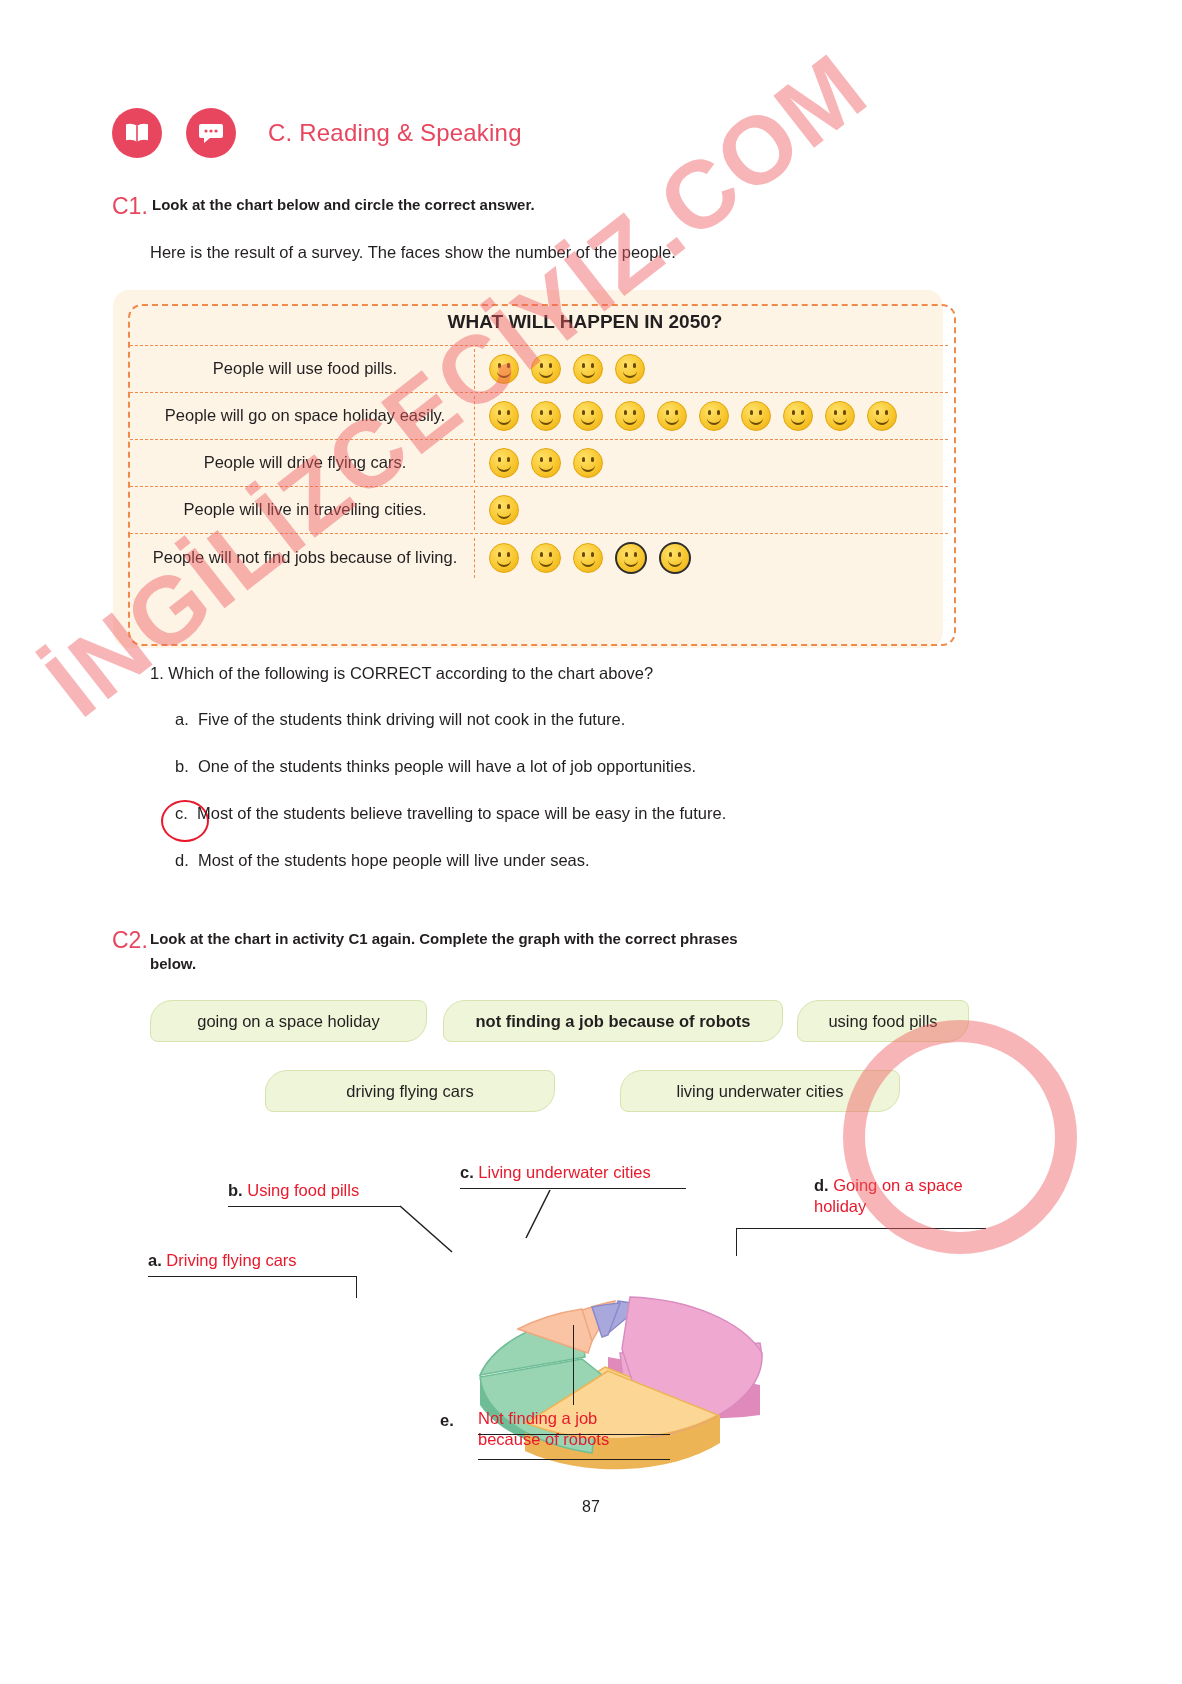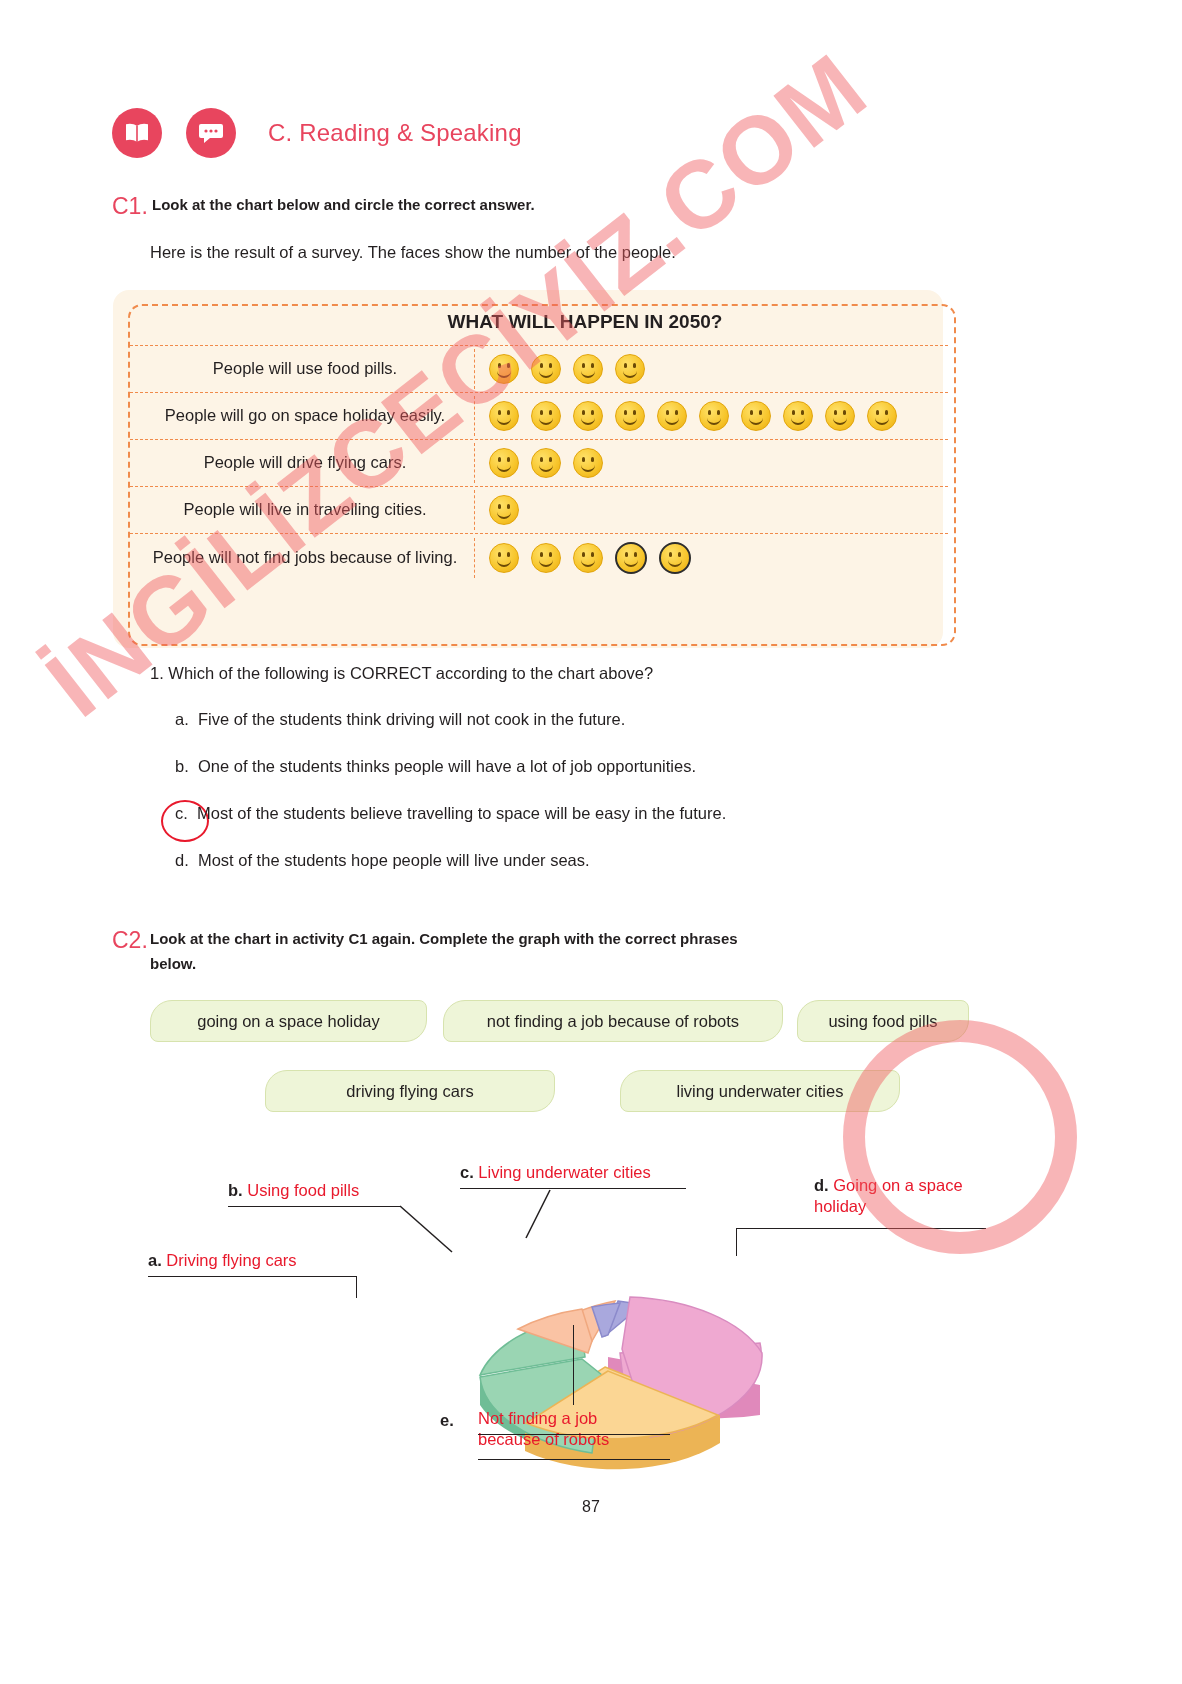--- a/index.html
+++ b/index.html
@@ -301,21 +301,21 @@
   <div class="opt" style="left:175px; top:851px;">
     <span>d.</span>
     &nbsp;<span>Most of the students hope people will live under seas.</span>
   </div>
 
   <div class="act-label" style="left:112px; top:927px;">C2.</div>
   <div class="act-text" style="left:150px; top:930px;">Look at the chart in activity C1 again. Complete the graph with the correct phrases</div>
   <div class="act-text" style="left:150px; top:955px;">below.</div>
 
   <div class="phrase" style="left:150px; top:1000px; width:277px;">going on a space holiday</div>
-  <div class="phrase" style="left:443px; top:1000px; width:340px;">not finding a job because of robots</div>
+  <div class="phrase" style="left:443px; top:1000px; width:340px;font-weight:bold;">not finding a job because of robots</div>
   <div class="phrase" style="left:797px; top:1000px; width:172px;">using food pills</div>
   <div class="phrase" style="left:265px; top:1070px; width:290px;">driving flying cars</div>
   <div class="phrase" style="left:620px; top:1070px; width:280px;">living underwater cities</div>
 
   <div class="pie-wrap">
     <svg width="520" height="260" viewBox="0 0 520 260">
 
       <ellipse cx="300" cy="150" rx="140" ry="78" fill="#d68bb4" opacity="0"></ellipse>
 
       <path d="M272 126 L412 100 A140 78 0 0 1 318 218 Z" fill="#d98cc0" opacity="0"></path>

